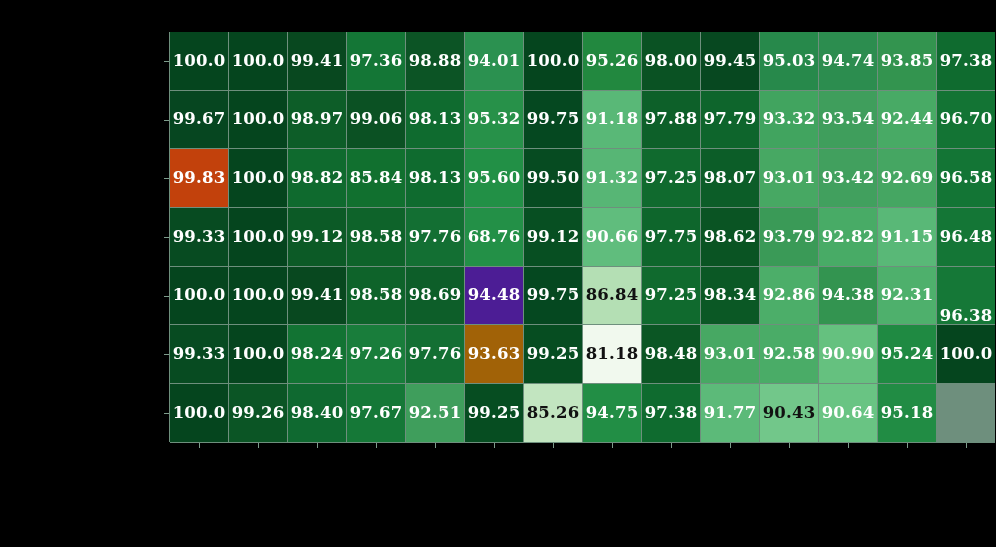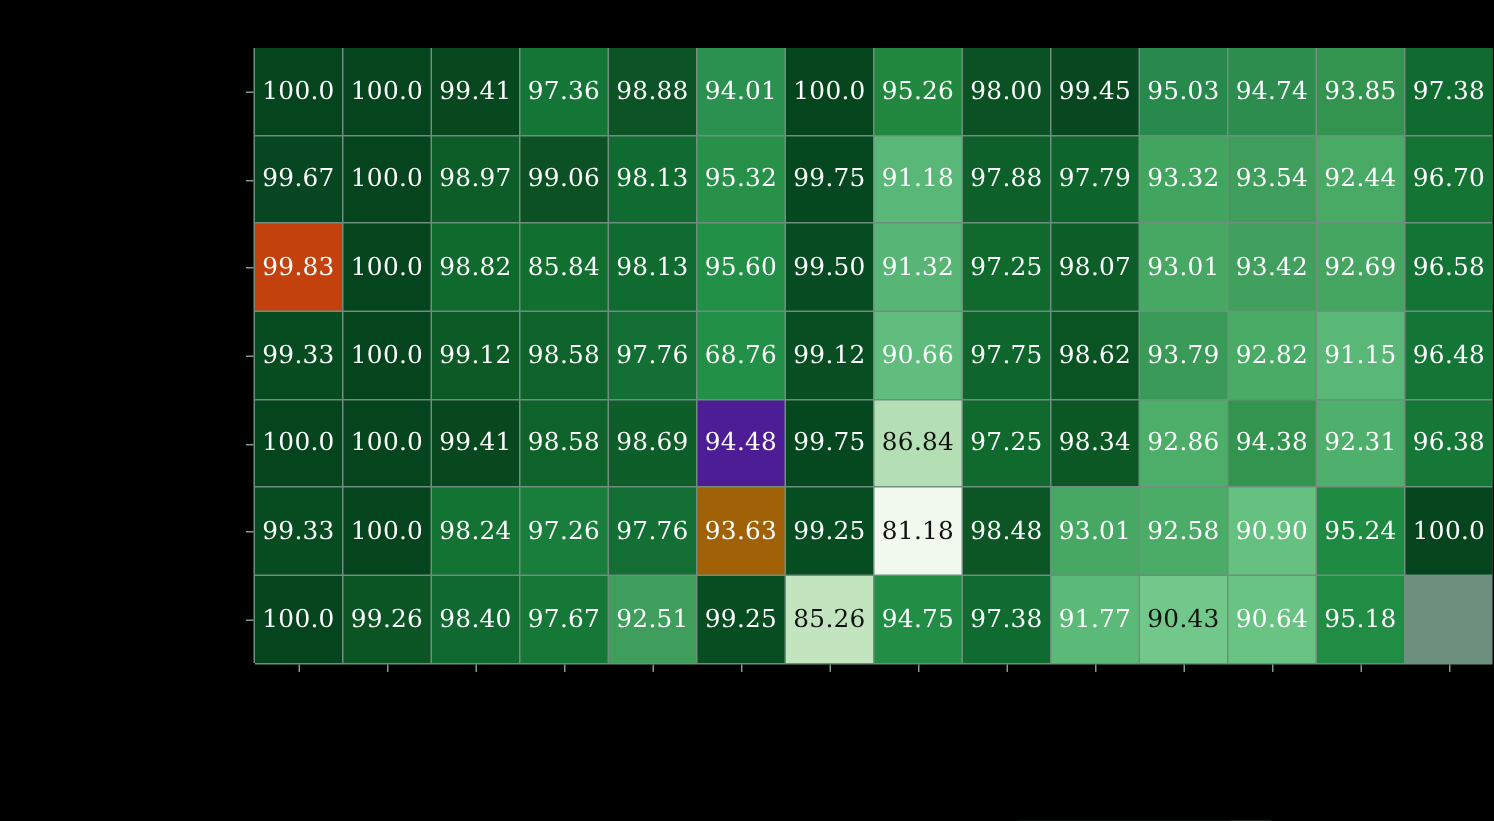--- a/index.html
+++ b/index.html
@@ -11,20 +11,21 @@
     width: 996px;
     height: 547px;
     overflow: hidden;
     font-family: "DejaVu Serif", "Liberation Serif", serif;
   }
   #figure {
     position: relative;
     width: 820px;
     height: 547px;
     background: #000000;
+    font-weight: bold;
   }
   #heatmap-grid {
     position: absolute;
     left: 170px;
     top: 32px;
     display: grid;
     grid-auto-rows: 58.7px;
     background: #6e8f7d;
     gap: 1px;
     padding: 0;
@@ -279,21 +280,21 @@
       </div>
       <div class="hm-cell light-text" style="background: rgb(76, 174, 105);">
         <span>92.86</span>
       </div>
       <div class="hm-cell light-text" style="background: rgb(51, 148, 80);">
         <span>94.38</span>
       </div>
       <div class="hm-cell light-text" style="background: rgb(78, 176, 108);">
         <span>92.31</span>
       </div>
-      <div class="hm-cell light-text" style="background: rgb(21, 120, 55);">
+      <div class="hm-cell light-text" style="background: rgb(21, 120, 55); align-items: flex-end;">
         <span>96.38</span>
       </div>
       <div class="hm-cell light-text" style="background: rgb(7, 75, 33);">
         <span>99.33</span>
       </div>
       <div class="hm-cell light-text" style="background: rgb(5, 69, 30);">
         <span>100.0</span>
       </div>
       <div class="hm-cell light-text" style="background: rgb(18, 115, 51);">
         <span>98.24</span>

